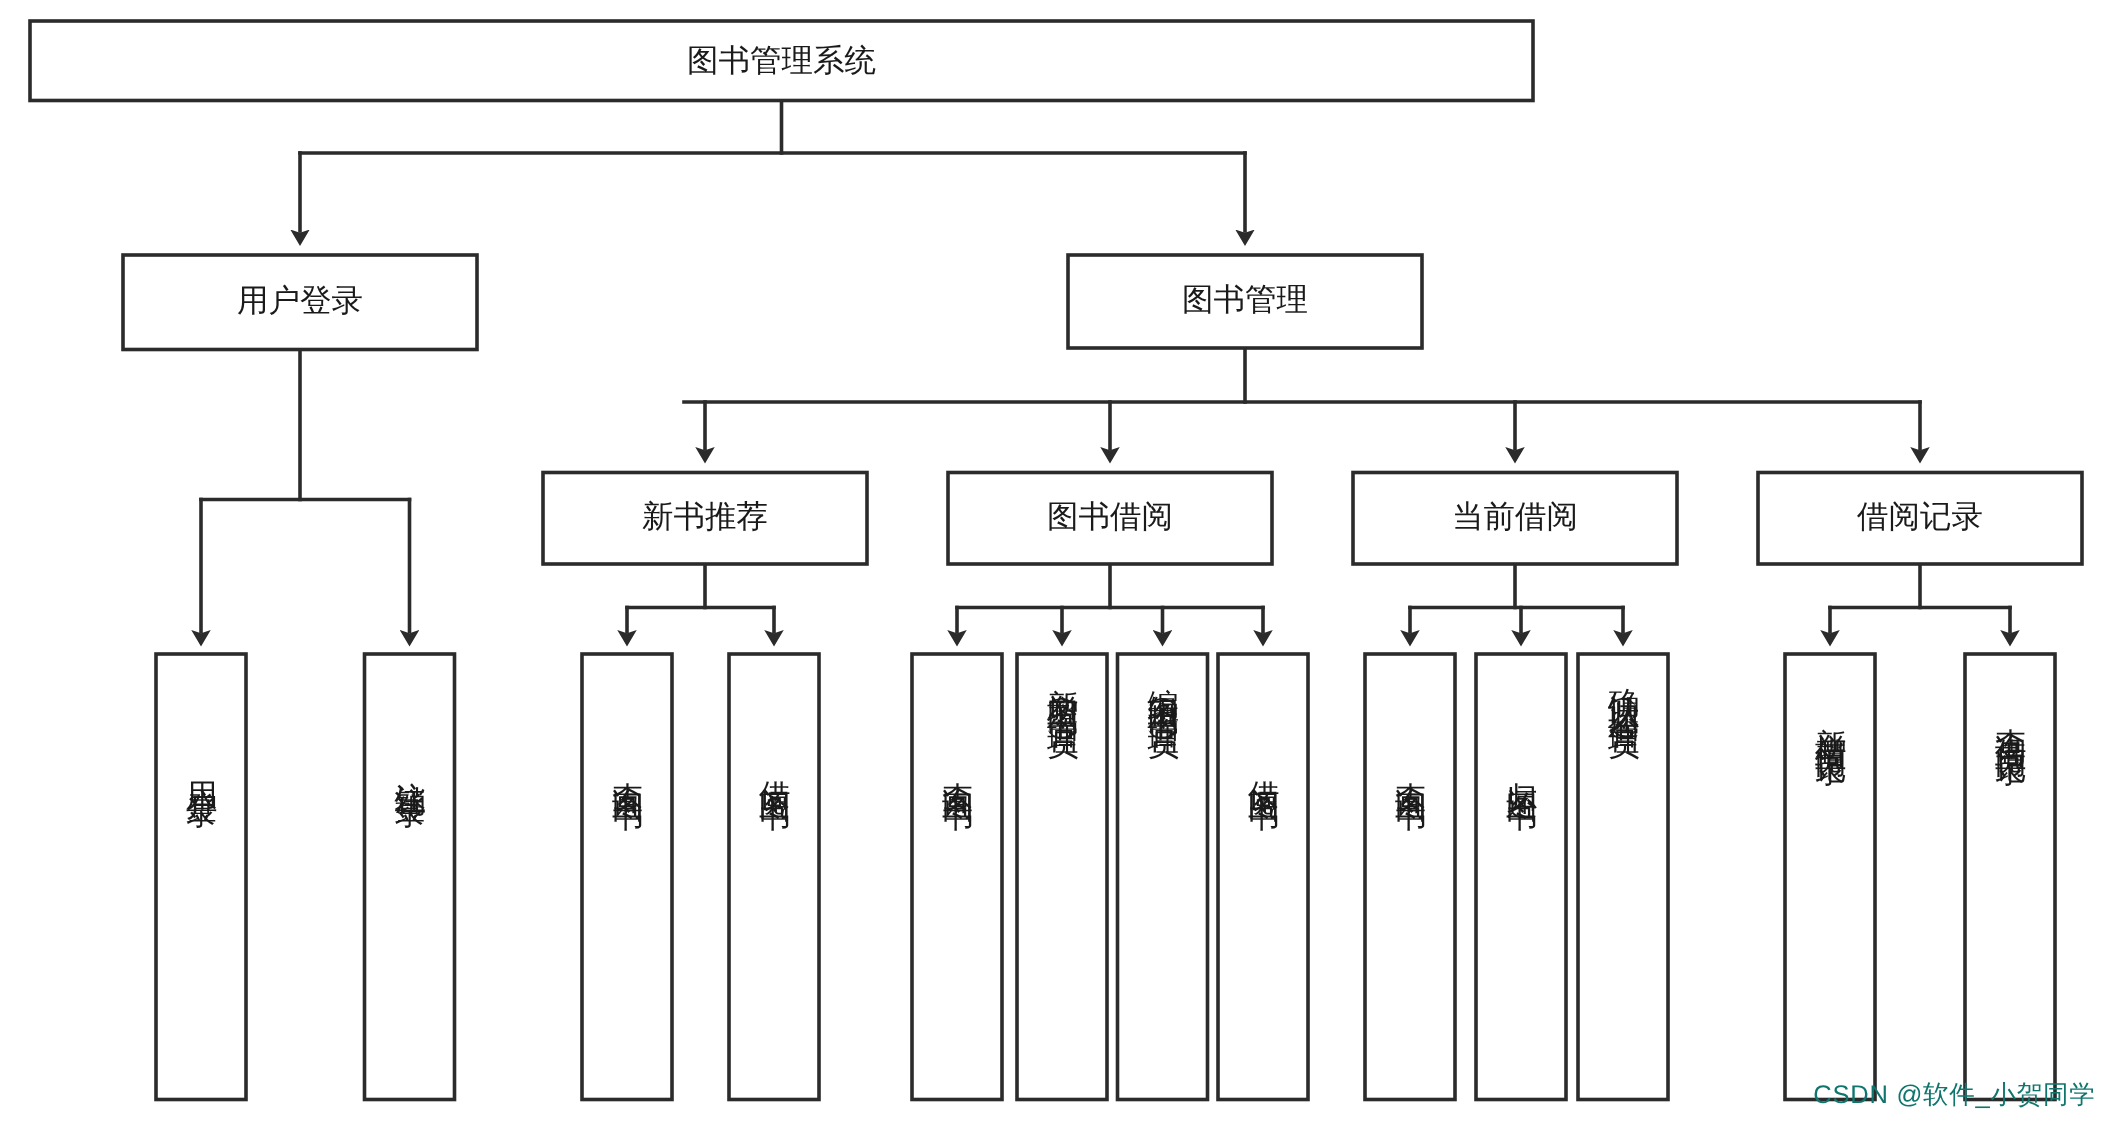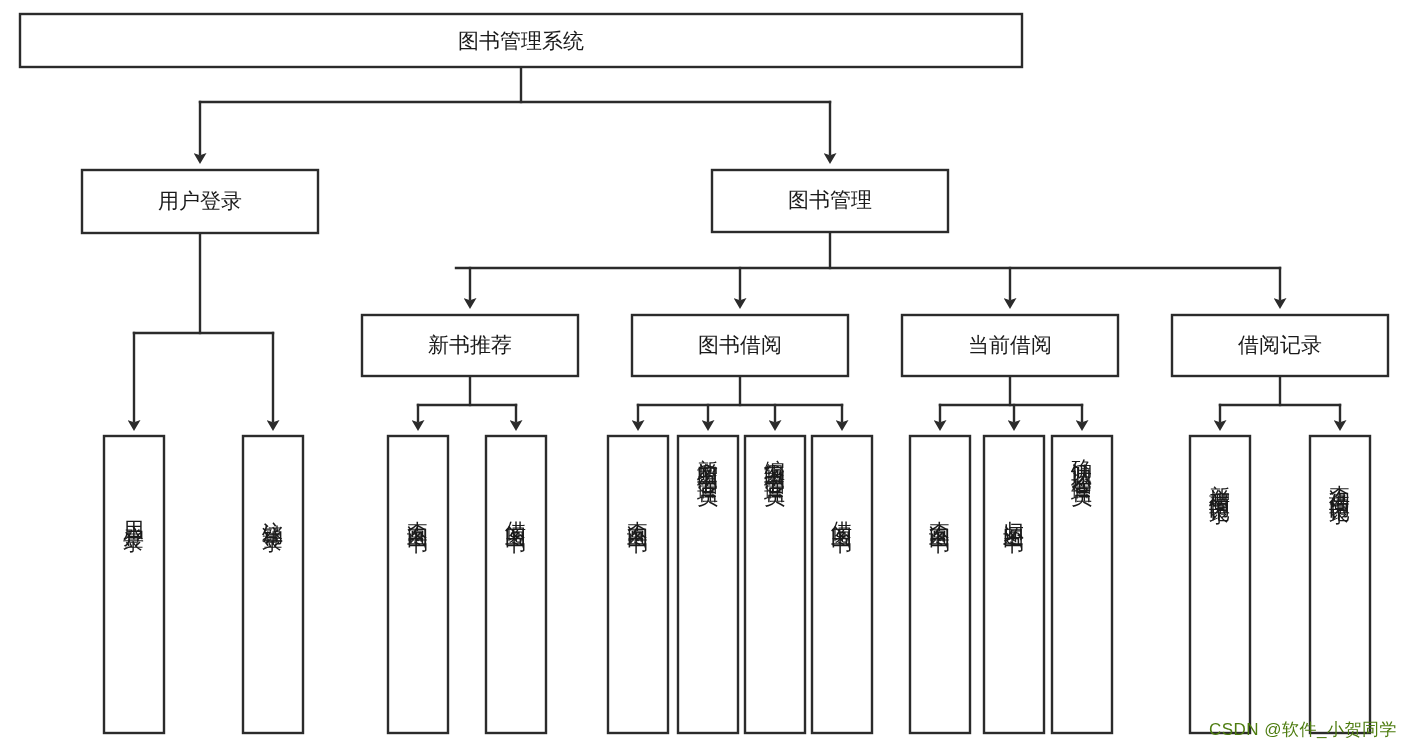--- a/index.html
+++ b/index.html
@@ -69,21 +69,21 @@
     color: #1a1a1a;
     letter-spacing: 4px;
     white-space: nowrap;
   }
   .watermark {
     position: absolute;
     right: 8px;
     bottom: 6px;
     font-family: "Liberation Sans", "DejaVu Sans", sans-serif;
     font-size: 17px;
-    color: #4d7c0f;
+    color: #0f766e;
     white-space: nowrap;
     letter-spacing: 0.5px;
   }
 </style>
 </head>
 <body>
 
 <div id="diagram-root">
 
   <svg id="flow" viewBox="0 0 1405 747" xmlns="http://www.w3.org/2000/svg">

